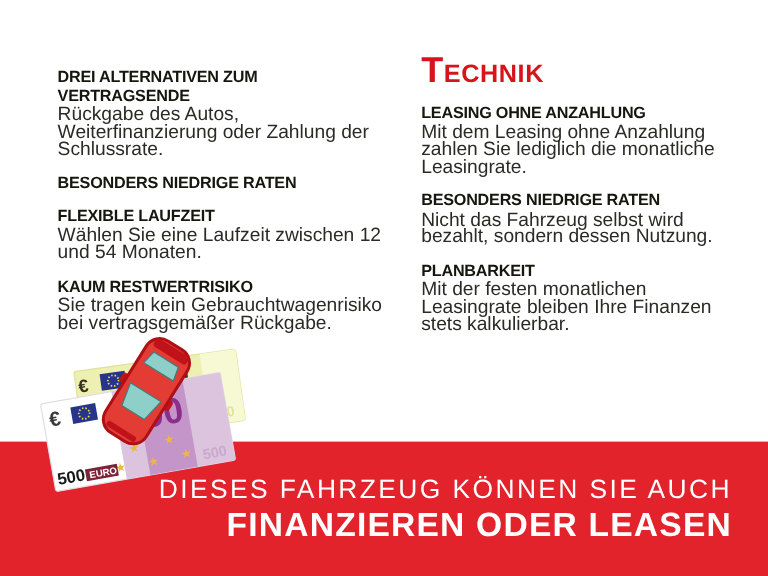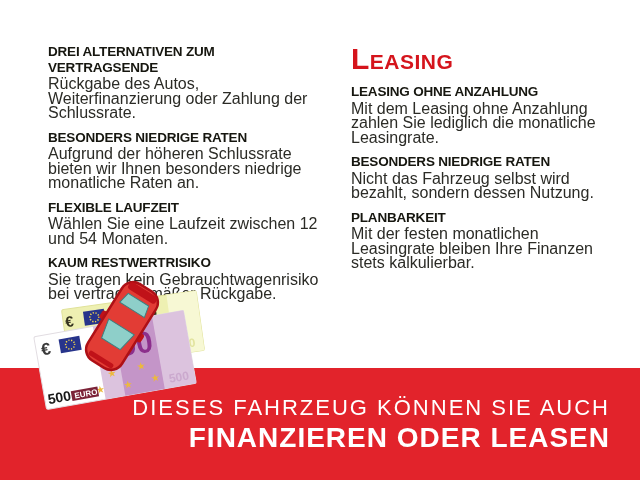--- a/index.html
+++ b/index.html
@@ -8,21 +8,21 @@
     overflow:hidden;font-family:"Liberation Sans",sans-serif;
   }
   
   .col{position:absolute;top:44px;}
   .col-left{left:48px;width:274px;}
   .col-right{left:351px;width:264px;}
   .title{
     margin:0 0 10px 0;font-size:30px;line-height:1;font-weight:800;
     color:#d5141c;font-variant:small-caps;letter-spacing:.5px;
   }
-  .section{margin:0 0 9px 0;}
+  .section{margin:12px 0 9px 0;}
   .section h3{
     margin:0 0 2px 0;font-size:13.5px;line-height:1.15;font-weight:800;
     color:#16160f;letter-spacing:-0.2px;
   }
   .section p{
     margin:0;font-size:16px;line-height:14.5px;color:#2b2b26;
   }
   
   .banner{
     position:absolute;left:0;top:368px;width:640px;height:112px;
@@ -46,34 +46,33 @@
 <div class="stage">
 
   <section class="col col-left">
 
     <div class="section">
       <h3>DREI ALTERNATIVEN ZUM VERTRAGSENDE</h3>
       <p>Rückgabe des Autos, Weiterfinanzierung oder Zahlung der Schlussrate.</p>
     </div>
     <div class="section">
       <h3>BESONDERS NIEDRIGE RATEN</h3>
-      <p>Aufgrund der höheren Schlussrate bieten wir Ihnen besonders niedrige monatliche Raten an.</p>
     </div>
     <div class="section">
       <h3>FLEXIBLE LAUFZEIT</h3>
       <p>Wählen Sie eine Laufzeit zwischen 12 und 54 Monaten.</p>
     </div>
     <div class="section">
       <h3>KAUM RESTWERTRISIKO</h3>
       <p>Sie tragen kein Gebrauchtwagenrisiko bei vertragsgemäßer Rückgabe.</p>
     </div>
   </section>
 
   <section class="col col-right">
-    <h2 class="title">Leasing</h2>
+    <h2 class="title">Technik</h2>
 
     <div class="section">
       <h3>LEASING OHNE ANZAHLUNG</h3>
       <p>Mit dem Leasing ohne Anzahlung zahlen Sie lediglich die monatliche Leasingrate.</p>
     </div>
     <div class="section">
       <h3>BESONDERS NIEDRIGE RATEN</h3>
       <p>Nicht das Fahrzeug selbst wird bezahlt, sondern dessen Nutzung.</p>
     </div>
     <div class="section">

